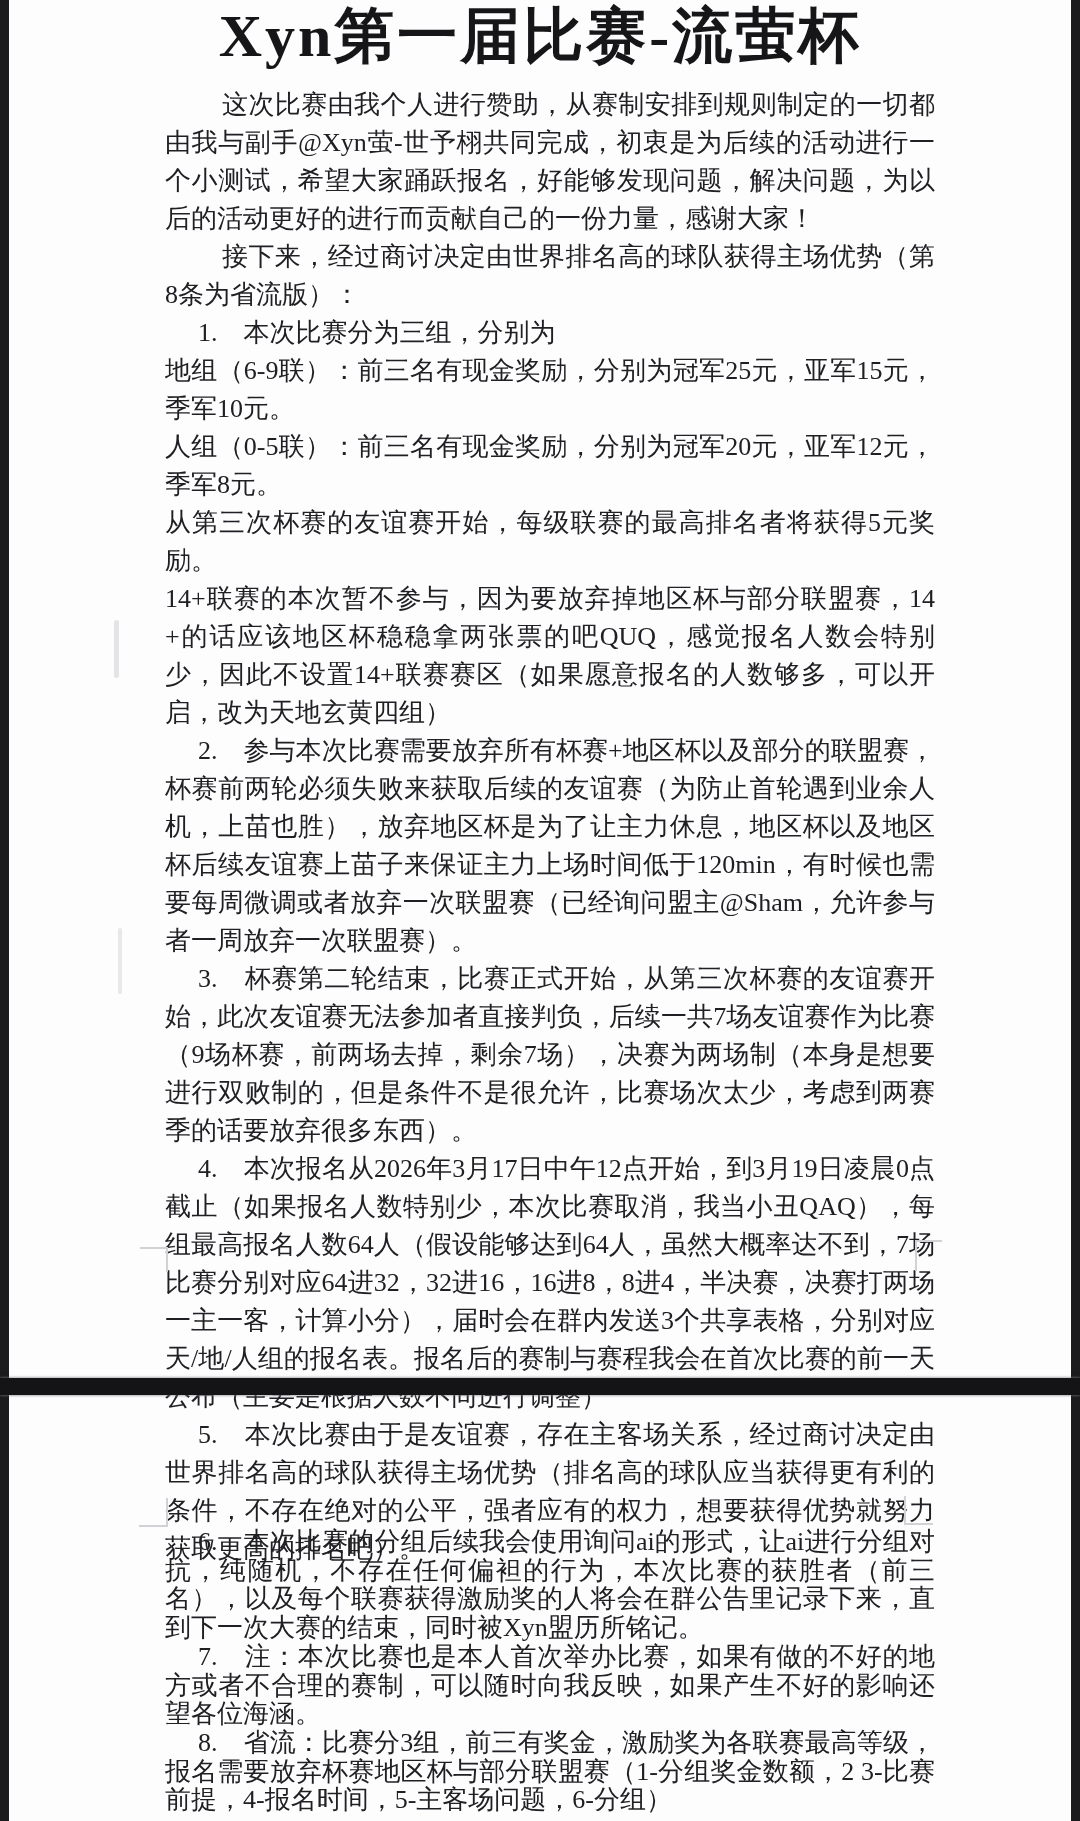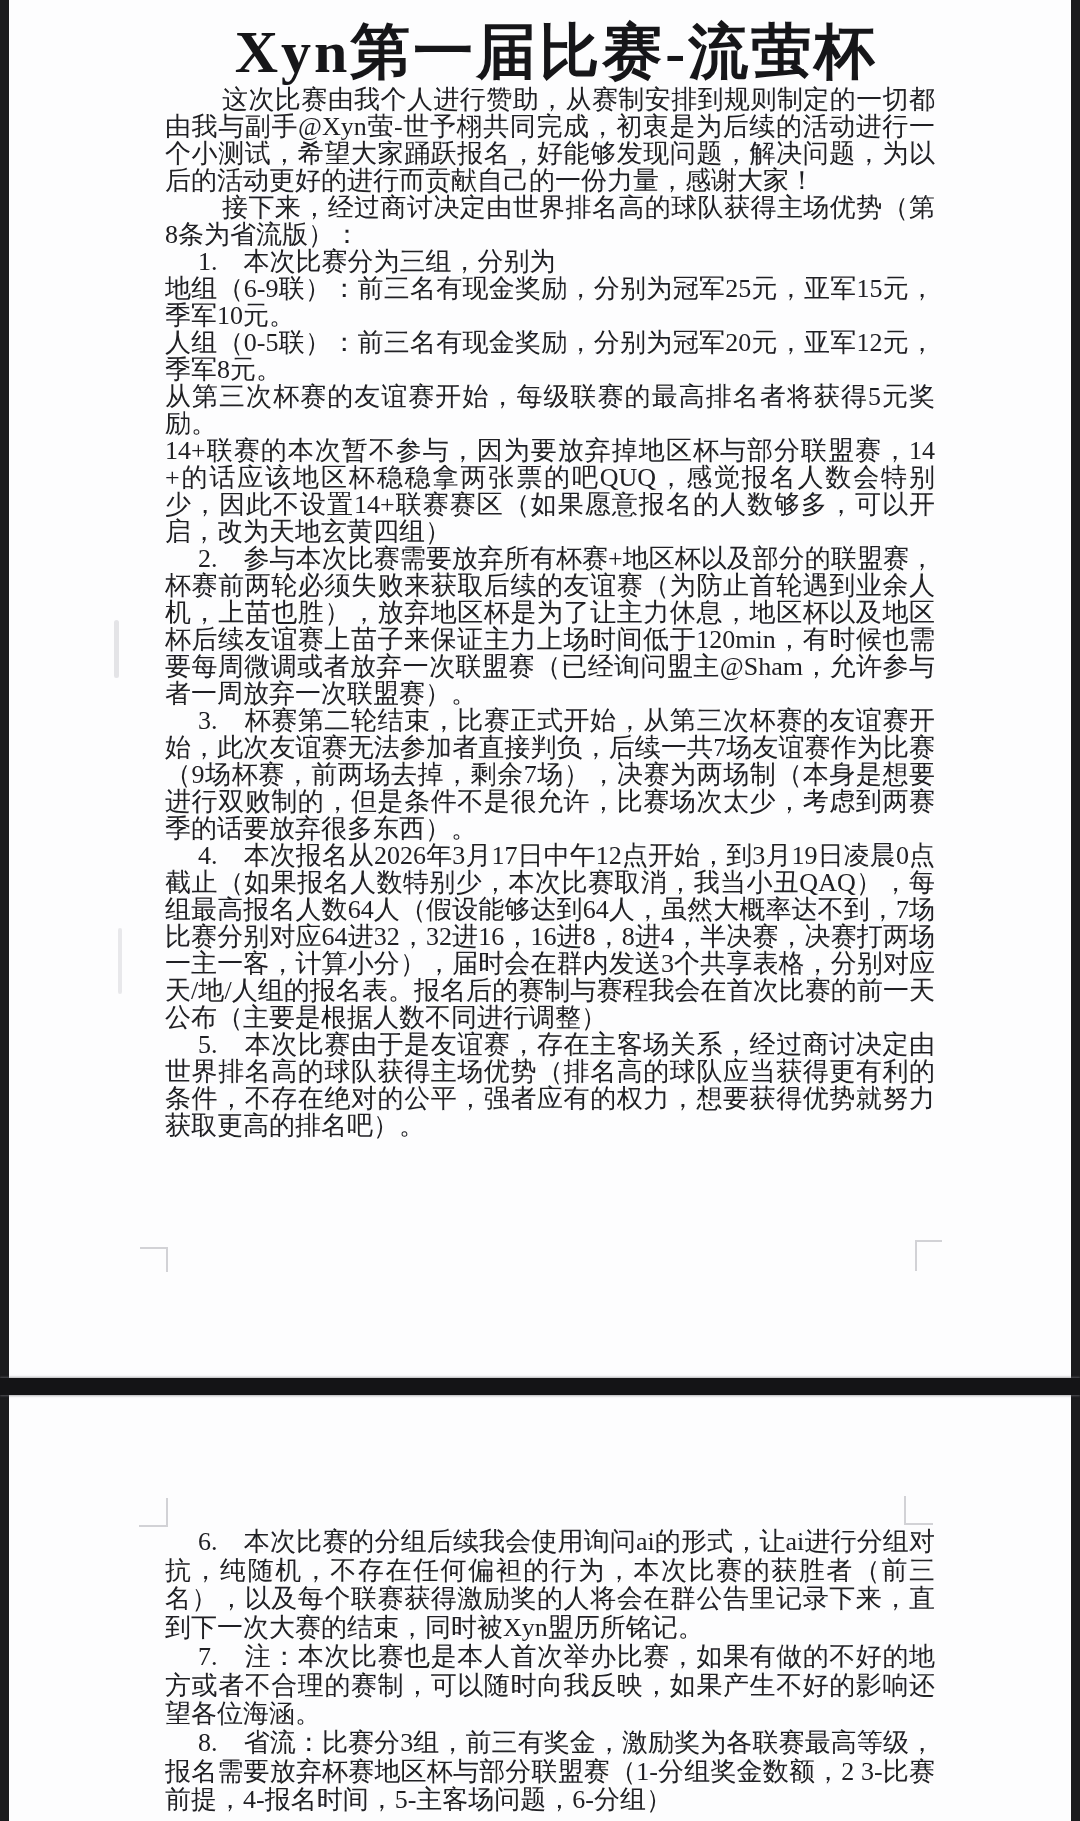--- a/index.html
+++ b/index.html
@@ -10,38 +10,38 @@
     overflow: hidden;
     font-family: "Liberation Serif", "DejaVu Serif", serif;
   }
   .edge { position: absolute; top: 0; height: 1821px; }
   .edge.left  { left: 0; width: 9px; }
   .edge.right { left: 1071px; width: 9px; }
 
   .title {
     position: absolute;
     top: 2px; left: 140px; width: 800px;
-    margin: 16px;
+    margin: 0;
     text-align: center;
     font-size: 60px;
     font-weight: 600;
     letter-spacing: 3px;
     color: #161619;
     line-height: 1.15;
     white-space: nowrap;
   }
 
   .textblock {
     position: absolute;
     left: 165px; width: 770px;
     color: #202024;
     text-align: justify;
     word-break: break-all;
   }
-  .textblock.p1 { top: 86px;   font-size: 26px; line-height: 27px; }
+  .textblock.p1 { top: 86px;   font-size: 26px; line-height: 38px; }
   .textblock.p2 { top: 1528px; font-size: 26px; line-height: 28.7px; }
   .textblock p { margin: 0; padding: 0; }
   .textblock p.intro { text-indent: 57px; }
   .textblock p.num   { text-indent: 33px; }
   .textblock p.flush { text-indent: 0; }
 
   .sepbar {
     position: absolute;
     left: 0; top: 1378px;
     width: 1080px; height: 17px;

